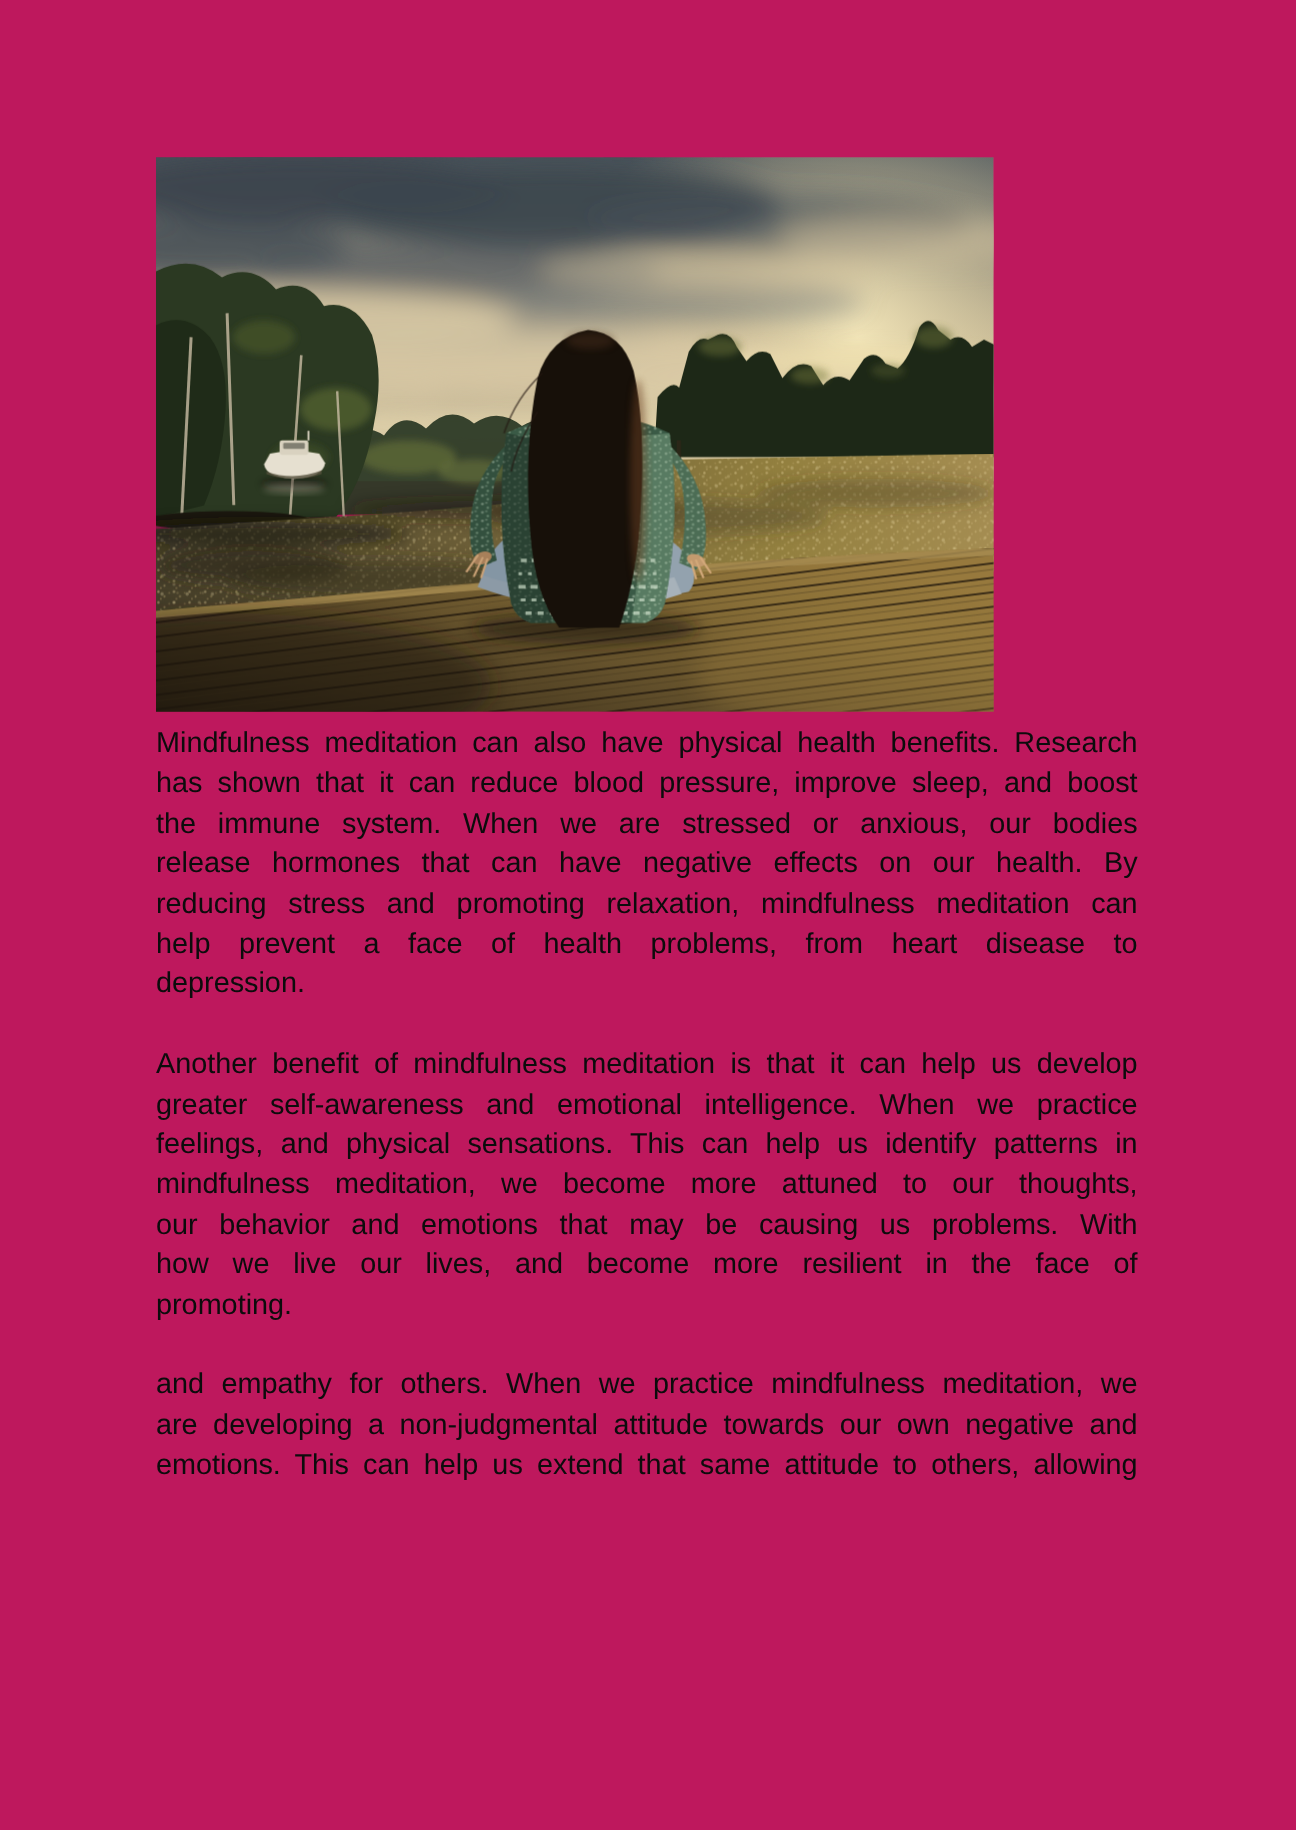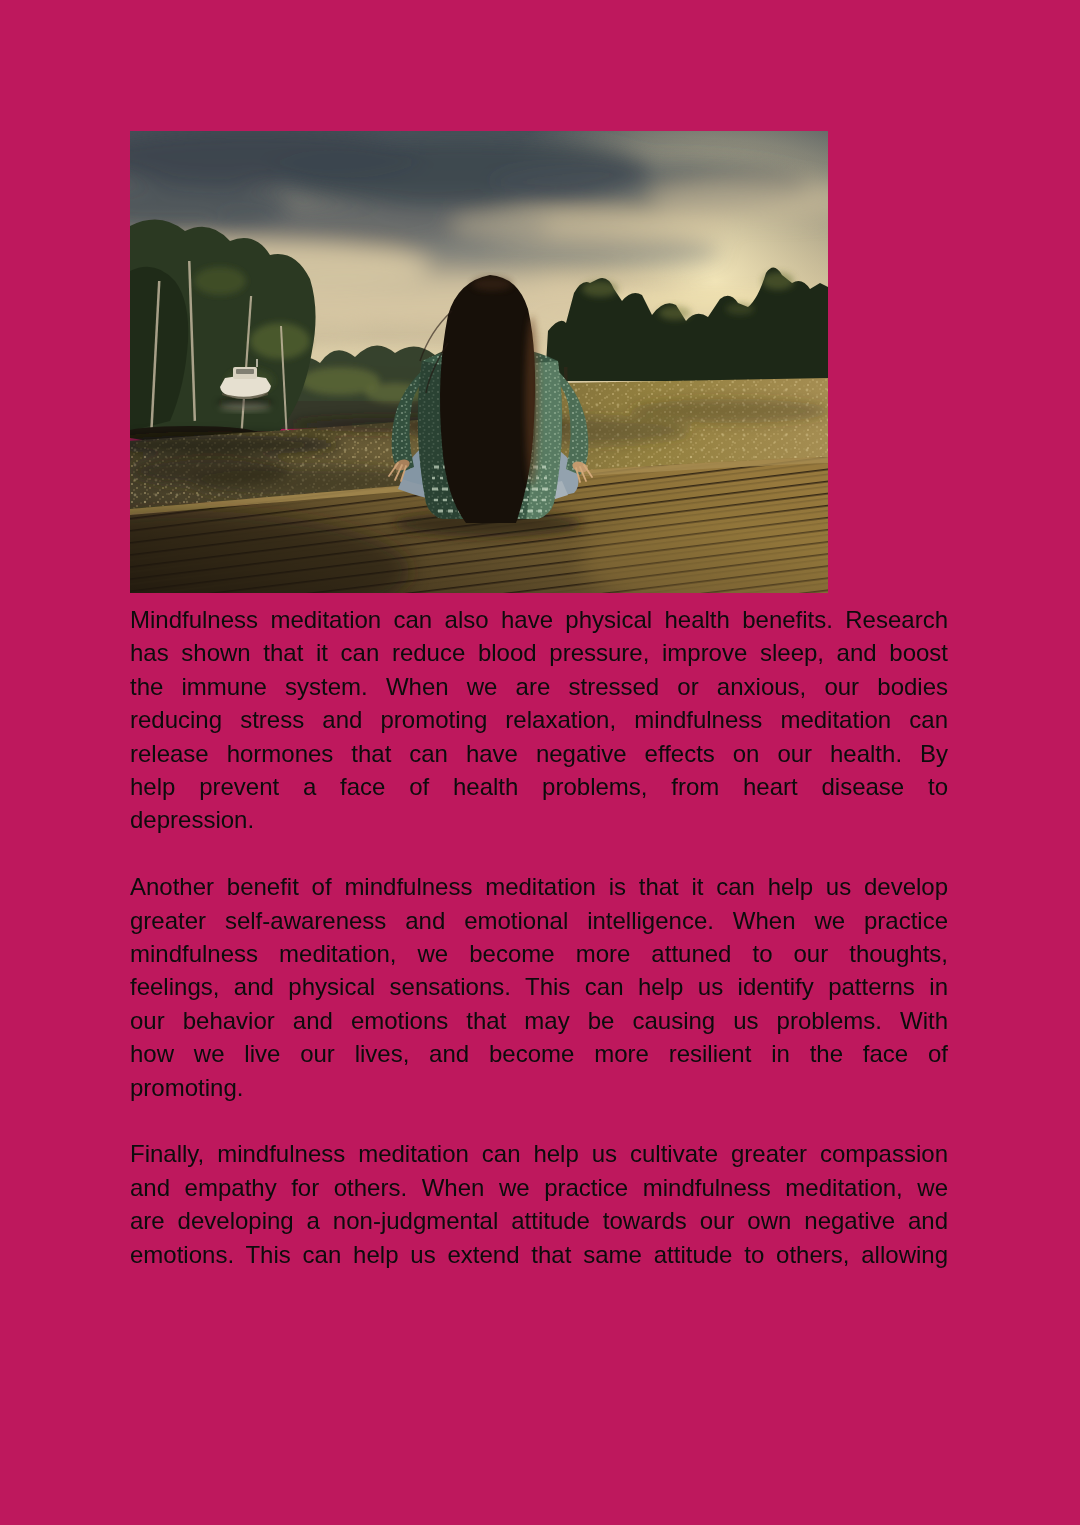--- a/index.html
+++ b/index.html
@@ -230,35 +230,34 @@
         </g>
       </g>
     </svg>
   </figure>
 
   <div class="doc-body">
     <p class="para">
       <span class="tline">Mindfulness meditation can also have physical health benefits. Research</span>
       <span class="tline">has shown that it can reduce blood pressure, improve sleep, and boost</span>
       <span class="tline">the immune system. When we are stressed or anxious, our bodies</span>
+      <span class="tline">release hormones that can have negative effects on our health. By</span>
       <span class="tline">reducing stress and promoting relaxation, mindfulness meditation can</span>
-      <span class="tline">release hormones that can have negative effects on our health. By</span>
       <span class="tline">help prevent a face of health problems, from heart disease to</span>
       <span class="tline endp">depression.</span>
     </p>
     <p class="para">
       <span class="tline">Another benefit of mindfulness meditation is that it can help us develop</span>
       <span class="tline">greater self-awareness and emotional intelligence. When we practice</span>
+      <span class="tline">feelings, and physical sensations. This can help us identify patterns in</span>
       <span class="tline">mindfulness meditation, we become more attuned to our thoughts,</span>
-      <span class="tline">feelings, and physical sensations. This can help us identify patterns in</span>
       <span class="tline">our behavior and emotions that may be causing us problems. With</span>
       <span class="tline">how we live our lives, and become more resilient in the face of</span>
       <span class="tline endp">promoting.</span>
     </p>
     <p class="para">
-      <span class="tline">Finally, mindfulness meditation can help us cultivate greater compassion</span>
       <span class="tline">and empathy for others. When we practice mindfulness meditation, we</span>
       <span class="tline">are developing a non-judgmental attitude towards our own negative and</span>
       <span class="tline">emotions. This can help us extend that same attitude to others, allowing</span>
     </p>
   </div>
 
 </div>
 
 </body></html>

